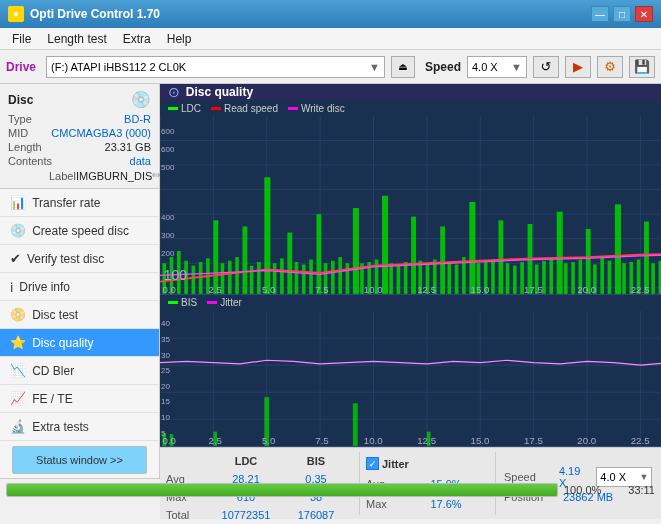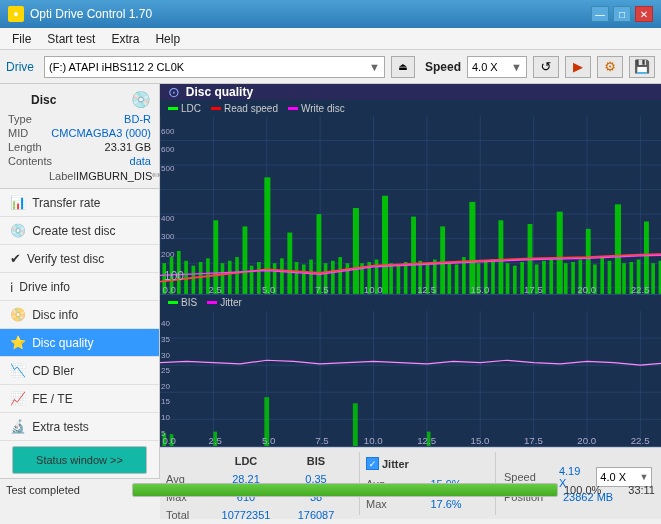--- a/index.html
+++ b/index.html
@@ -8,21 +8,21 @@
     
     .title-bar {
       background: linear-gradient(to bottom, #4a9fd5, #2d7db8);
       height: 28px;
       display: flex;
       align-items: center;
       padding: 0 8px;
       color: white;
     }
     .title-bar-icon { width: 16px; height: 16px; margin-right: 6px; background: #ffd700; border-radius: 2px; display: inline-flex; align-items: center; justify-content: center; font-size: 9px; }
-    .title-bar-text { flex: 1; font-size: 12px; font-weight: normal; }
+    .title-bar-text { flex: 1; font-size: 12px; font-weight: bold; }
     .title-bar-buttons { display: flex; gap: 4px; }
     .title-btn { width: 18px; height: 16px; background: #5aabde; border: 1px solid #3a8bb0; color: white; font-size: 10px; cursor: pointer; display: flex; align-items: center; justify-content: center; }
     .title-btn.close { background: #d94040; border-color: #b03030; }
 
     
     .menu-bar {
       background: #f5f5f5;
       height: 22px;
       display: flex;
       align-items: center;
@@ -34,21 +34,21 @@
     
     .drive-bar {
       background: #f0f0f0;
       height: 34px;
       display: flex;
       align-items: center;
       padding: 0 6px;
       border-bottom: 1px solid #ccc;
       gap: 6px;
     }
-    .drive-label { font-size: 12px; font-weight: normal; color: #0369a1; margin-right: 4px; }
+    .drive-label { font-size: 12px; font-weight: bold; color: #a21caf; margin-right: 4px; }
     .drive-select {
       flex: 1;
       height: 22px;
       background: white;
       border: 1px solid #aaa;
       font-size: 11px;
       padding: 0 4px;
       display: flex;
       align-items: center;
     }
@@ -79,21 +79,21 @@
       background: #f0f0f0;
       border-bottom: 1px solid #ccc;
       padding: 6px 8px;
     }
     .disc-header {
       display: flex;
       align-items: center;
       justify-content: space-between;
       margin-bottom: 4px;
     }
-    .disc-title { font-size: 12px; font-weight: bold; color: #222; margin-left: 23px; }
+    .disc-title { font-size: 12px; font-weight: bold; color: #222; }
     .disc-icon { font-size: 16px; }
     .disc-row { display: flex; justify-content: space-between; margin-bottom: 2px; }
     .disc-key { color: #555; font-size: 11px; }
     .disc-val { color: #0066cc; font-size: 11px; text-align: right; }
     .disc-val-black { color: #222; font-size: 11px; }
     .disc-label-row { display: flex; justify-content: space-between; align-items: center; padding-left: 41px; }
     .disc-label-icon { font-size: 11px; color: #888; cursor: pointer; }
 
     .sidebar-nav { flex: 1; }
     .nav-item {
@@ -105,21 +105,21 @@
       color: #333;
       font-size: 12px;
       border-bottom: 1px solid #e0e0e0;
       gap: 6px;
     }
     .nav-item.active { background: #3399ff; color: white; }
     .nav-item .nav-icon { font-size: 13px; }
 
     .status-btn {
       height: 28px;
-      background: #14b8a6;
+      background: #7dd3fc;
       border: 1px solid #bbb;
       border-radius: 2px;
       margin: 4px 12px;
       display: flex;
       align-items: center;
       justify-content: center;
       cursor: pointer;
       font-size: 11px;
       color: #333;
     }
@@ -249,21 +249,21 @@
   <span class="title-bar-text">Opti Drive Control 1.70</span>
   <div class="title-bar-buttons">
     <button class="title-btn">—</button>
     <button class="title-btn">□</button>
     <button class="title-btn close">✕</button>
   </div>
 </div>
 
 <div class="menu-bar">
   <span class="menu-item">File</span>
-  <span class="menu-item">Start test</span>
+  <span class="menu-item">Length test</span>
   <span class="menu-item">Extra</span>
   <span class="menu-item">Help</span>
 </div>
 
 <div class="drive-bar">
   <span class="drive-label">Drive</span>
   <div class="drive-select">
     <span>(F:)  ATAPI iHBS112  2 CL0K</span>
     <span style="margin-left:auto;color:#666;">▼</span>
   </div>
@@ -311,33 +311,33 @@
       </div>
     </div>
 
     <div class="sidebar-nav">
       <div class="nav-item">
         <span class="nav-icon">📊</span>
         <span>Transfer rate</span>
       </div>
       <div class="nav-item">
         <span class="nav-icon">💿</span>
-        <span>Create test disc</span>
+        <span>Create speed disc</span>
       </div>
       <div class="nav-item">
         <span class="nav-icon">✔</span>
         <span>Verify test disc</span>
       </div>
       <div class="nav-item">
         <span class="nav-icon">ℹ</span>
         <span>Drive info</span>
       </div>
       <div class="nav-item">
         <span class="nav-icon">📀</span>
-        <span>Disc info</span>
+        <span>Disc test</span>
       </div>
       <div class="nav-item active">
         <span class="nav-icon">⭐</span>
         <span>Disc quality</span>
       </div>
       <div class="nav-item">
         <span class="nav-icon">📉</span>
         <span>CD Bler</span>
       </div>
       <div class="nav-item">
@@ -502,21 +502,21 @@
           
           
           
           <div style="position:absolute;left:0;top:0;width:28px;height:100%;display:flex;flex-direction:column;justify-content:space-evenly;padding:2px 1px;">
             <span style="font-size:8px;color:#aac;text-align:left;">600</span>
             <span style="font-size:8px;color:#aac;text-align:left;">600</span>
             <span style="font-size:8px;color:#aac;text-align:left;">500</span>
             <span style="font-size:8px;color:#aac;text-align:left;margin-top:32px;">400</span>
             <span style="font-size:8px;color:#aac;text-align:left;">300</span>
             <span style="font-size:8px;color:#aac;text-align:left;">200</span>
-            <span style="font-size:12px;color:#aac;text-align:center;">100</span>
+            <span style="font-size:14px;color:#aac;text-align:right;">100</span>
           </div>
         </div>
       </div>
 
       <div class="chart-wrapper" style="flex:1;">
         <div class="chart-legend">
           <div class="legend-item">
             <div class="legend-dot" style="background:#00ff00;"></div>
             <span class="legend-text">BIS</span>
           </div>
@@ -640,19 +640,18 @@
 
       <div class="action-buttons">
         <button class="action-btn">Start full</button>
         <button class="action-btn">Start part</button>
       </div>
     </div>
   </div>
 </div>
 
 <div class="status-bar">
-  <span class="status-text">Test completed</span>
   <div class="progress-bar-container">
     <div class="progress-bar-fill" style="width:100%;"></div>
   </div>
   <span class="progress-pct">100.0%</span>
   <span class="status-time">33:11</span>
 </div>
 
 </body></html>

